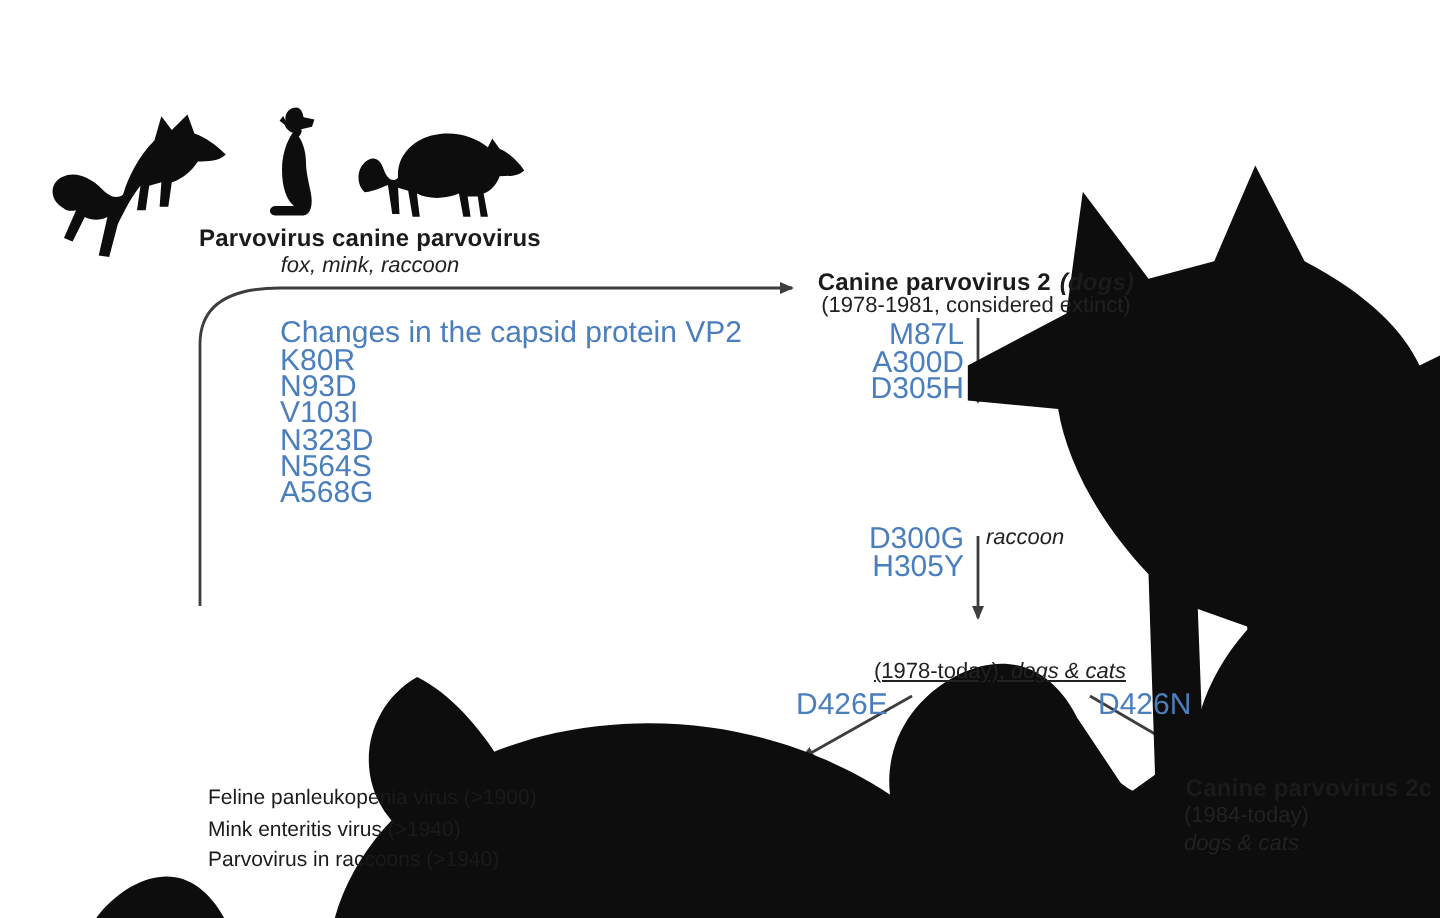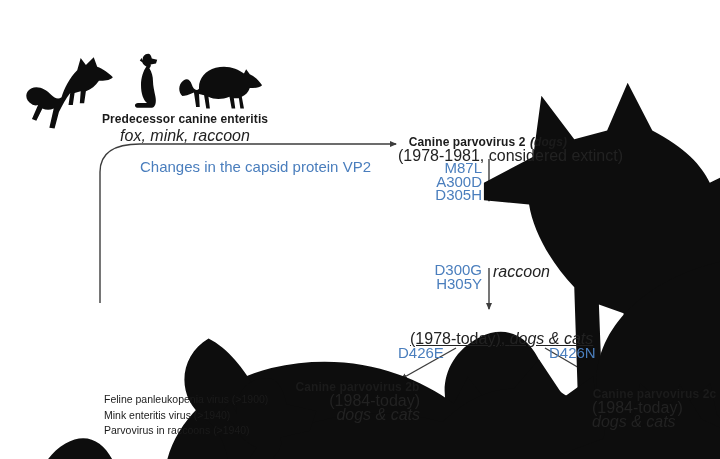--- a/index.html
+++ b/index.html
@@ -3,21 +3,21 @@
 <meta charset="utf-8">
 <style>
   html,body{margin:0;padding:0;background:#e9e9e9;}
   .canvas{
     position:relative;width:720px;height:459px;background:#ffffff;
     font-family:"Liberation Sans",sans-serif;color:#1b1b1b;overflow:hidden;
   }
   .layer{position:absolute;left:0;top:0;width:720px;height:459px;}
   .txt{position:absolute;white-space:nowrap;}
   .title{font-weight:bold;font-size:12px;letter-spacing:.1px;text-align:center;}
-  .sub{font-size:16px;color:#222;}
+  .sub{font-size:11px;color:#222;}
   .it{font-style:italic;}
   .blue{color:#4a7ebd;font-size:15px;}
   .center{text-align:center;}
   .right{text-align:right;}
   .mutlist div{line-height:13.5px;}
   .vp2list div{line-height:13.2px;}
   .originlist div{line-height:15.5px;font-size:10.5px;}
   .stack div{white-space:nowrap;}
 </style>
 </head>
@@ -83,24 +83,32 @@
       <use href="#catwalk" transform="translate(112,305) scale(0.82)"></use>
       <use href="#mink" transform="translate(34,368) scale(0.72)"></use>
     </g>
 
     <g>
       <use href="#catsit" transform="translate(392,372) scale(0.80,0.70)"></use>
       <use href="#dane" transform="translate(476,356) scale(0.95,0.83)"></use>
     </g>
   </svg>
 
-  <div class="txt title center" style="left:70px;top:112px;width:230px;">Predecessor canine enteritis</div>
+  <div class="txt title center" style="left:70px;top:112px;width:230px;">Parvovirus canine parvovirus</div>
   <div class="txt sub it center" style="left:70px;top:127px;width:230px;">fox, mink, raccoon</div>
 
   <div class="txt blue" style="left:140px;top:158px;">Changes in the capsid protein VP2</div>
+  <div class="txt blue vp2list" style="left:140px;top:174px;">
+    <div>K80R</div>
+    <div>N93D</div>
+    <div>V103I</div>
+    <div>N323D</div>
+    <div>N564S</div>
+    <div>A568G</div>
+  </div>
 
   <div class="txt center" style="left:398px;top:132px;width:180px;">
     <span class="title">Canine parvovirus 2</span>
     <span class="title it" style="font-weight:bold;">(dogs)</span>
   </div>
   <div class="txt sub center" style="left:398px;top:147px;width:180px;">(1978-1981, considered extinct)</div>
 
   <div class="txt blue right mutlist" style="left:428px;top:161px;width:54px;">
     <div>M87L</div>
     <div>A300D</div>
@@ -115,25 +123,20 @@
   </div>
 
   <div class="txt sub center" style="left:410px;top:330px;width:180px;text-decoration:underline;">
     <span>(1978-today),</span>
     <span class="it">dogs &amp; cats</span>
   </div>
 
   <div class="txt blue" style="left:398px;top:344px;">D426E</div>
   <div class="txt blue" style="left:549px;top:344px;">D426N</div>
 
-  <div class="txt right stack" style="left:295px;top:380px;width:125px;">
-    <div class="title">Canine parvovirus 2b</div>
-    <div class="sub" style="line-height:14px;">(1984-today)</div>
-    <div class="sub it" style="line-height:14px;">dogs &amp; cats</div>
-  </div>
 
   <div class="txt stack" style="left:592px;top:387px;width:125px;">
     <div class="title">Canine parvovirus 2c</div>
     <div class="sub" style="line-height:14px;">(1984-today)</div>
     <div class="sub it" style="line-height:14px;">dogs &amp; cats</div>
   </div>
 
   <div class="txt originlist" style="left:88px;top:392px;margin-left:16px;">
     <div>Feline panleukopenia virus (&gt;1900)</div>
     <div>Mink enteritis virus (&gt;1940)</div>

